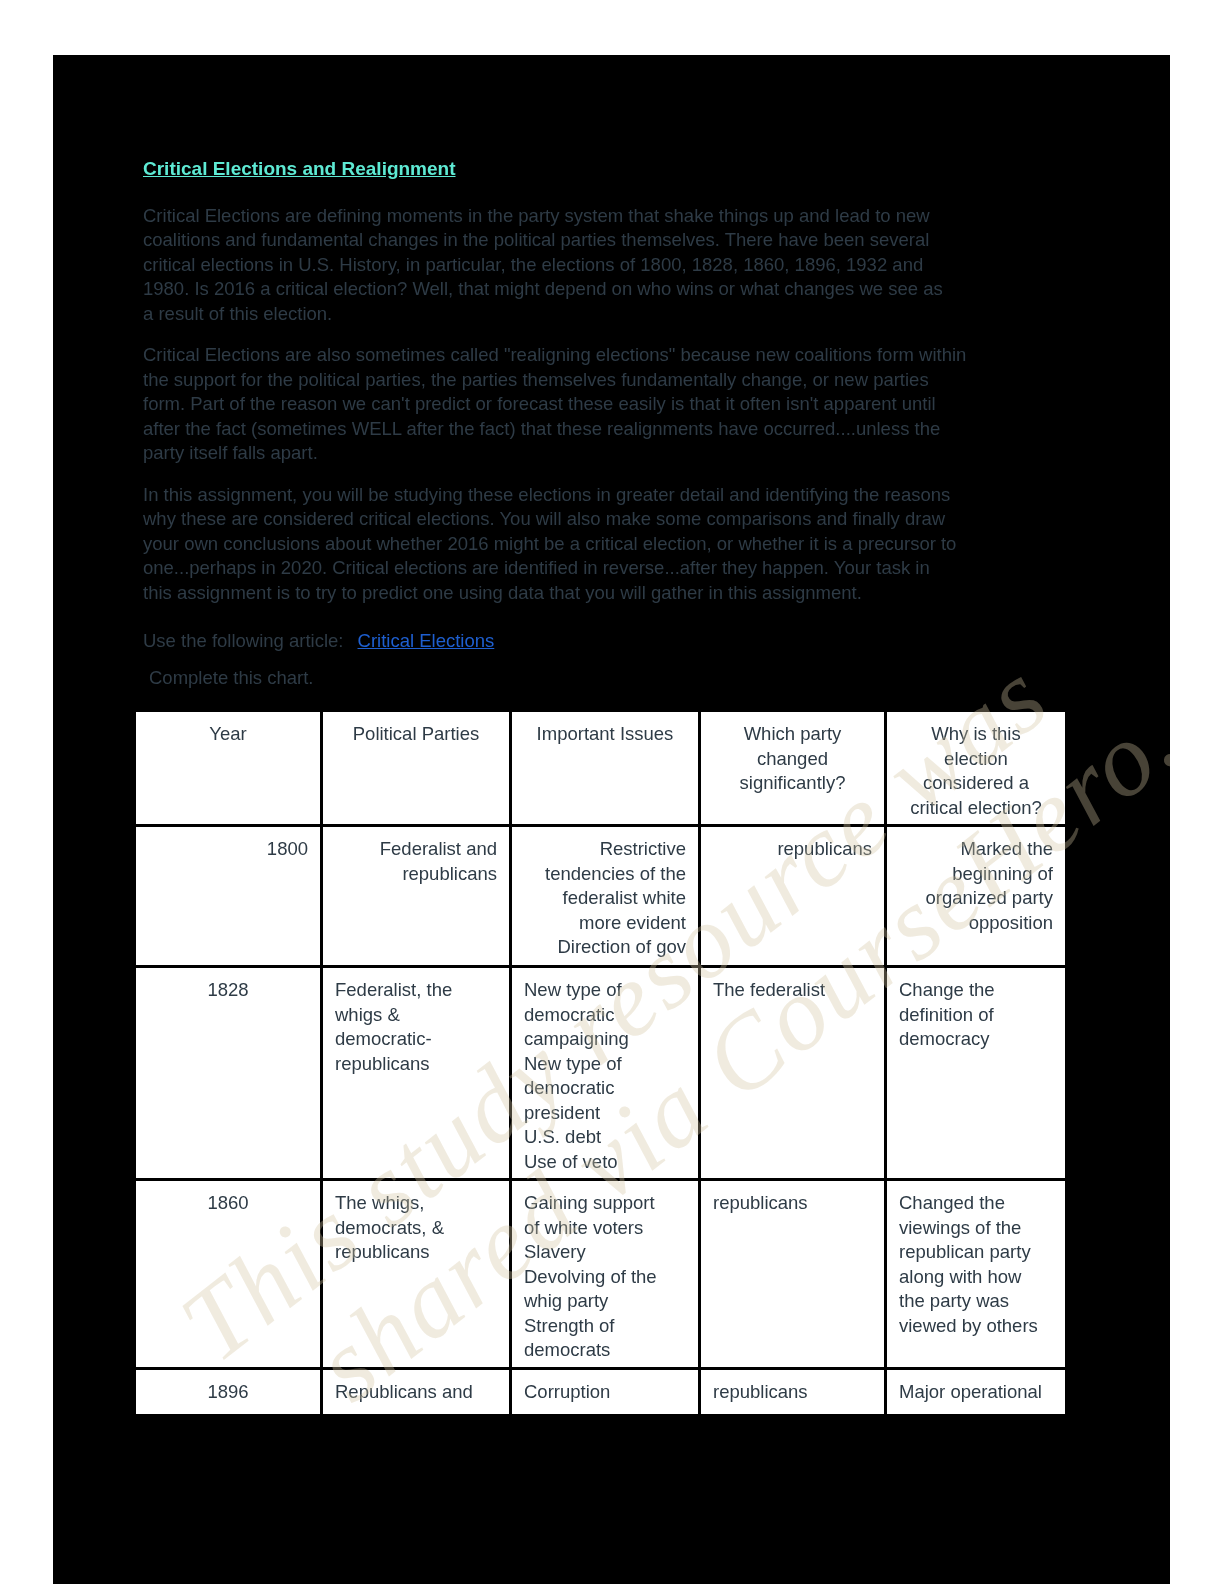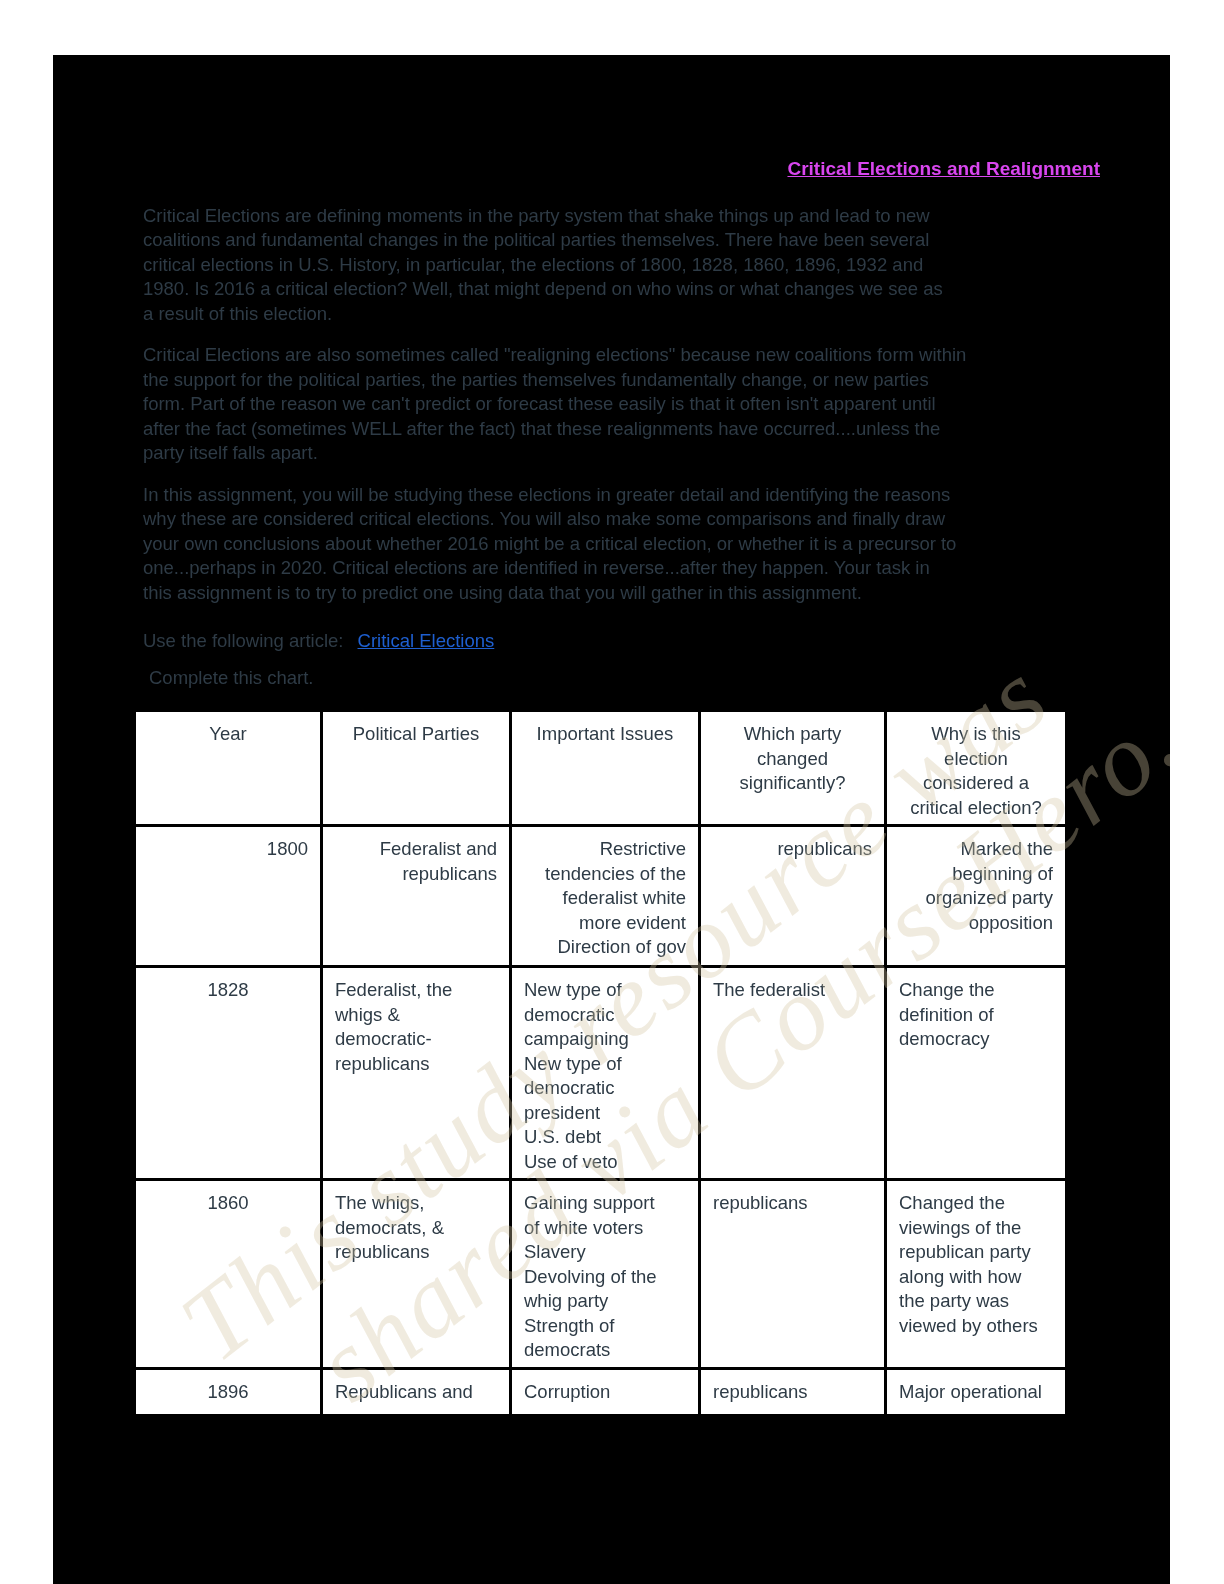--- a/index.html
+++ b/index.html
@@ -10,21 +10,21 @@
   .page{
     position:absolute;left:53px;top:55px;width:1117px;height:1529px;
     background:#000000;overflow:hidden;
   }
   .content{
     position:absolute;left:90px;top:0;width:957px;padding-top:102px;
     color:#2e3b46;font-size:18.5px;line-height:24.5px;
   }
   .doc-title{
     font-size:19px;font-weight:bold;text-decoration:underline;
-    text-align:right;margin:0 0 22px 0;color:#d946ef;
+    text-align:left;margin:0 0 22px 0;color:#5eead4;
   }
   .para{white-space:pre-line;margin:0 0 17px 0;}
   .para.last{margin-bottom:24px;}
   .link-line{margin:0 0 12px 0;}
   .doc-link{color:#1e5fd0;text-decoration:underline;cursor:pointer;}
   .link-gap{display:inline-block;width:14px;}
   .chart-line{margin:0 0 16px 6px;}
   table.chart{
     border-collapse:collapse;table-layout:fixed;
     width:932px;margin-left:-10px;background:#c4b5fd;

